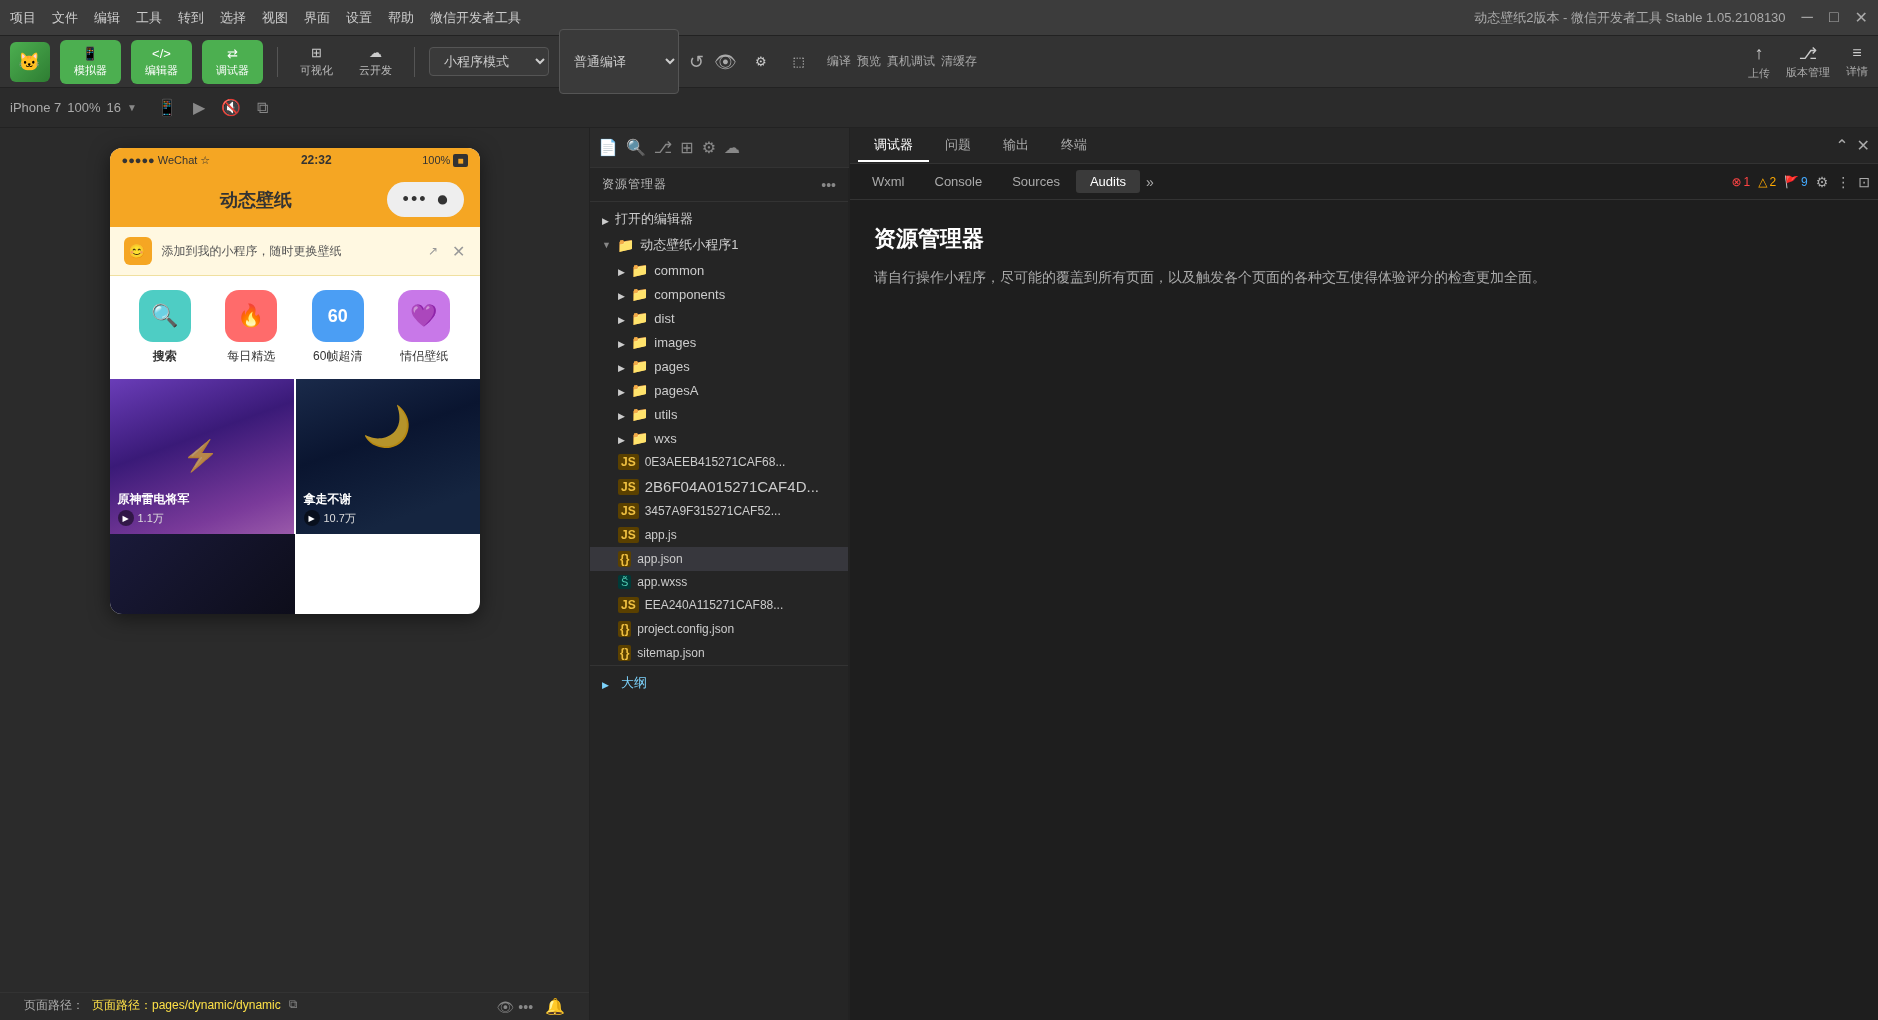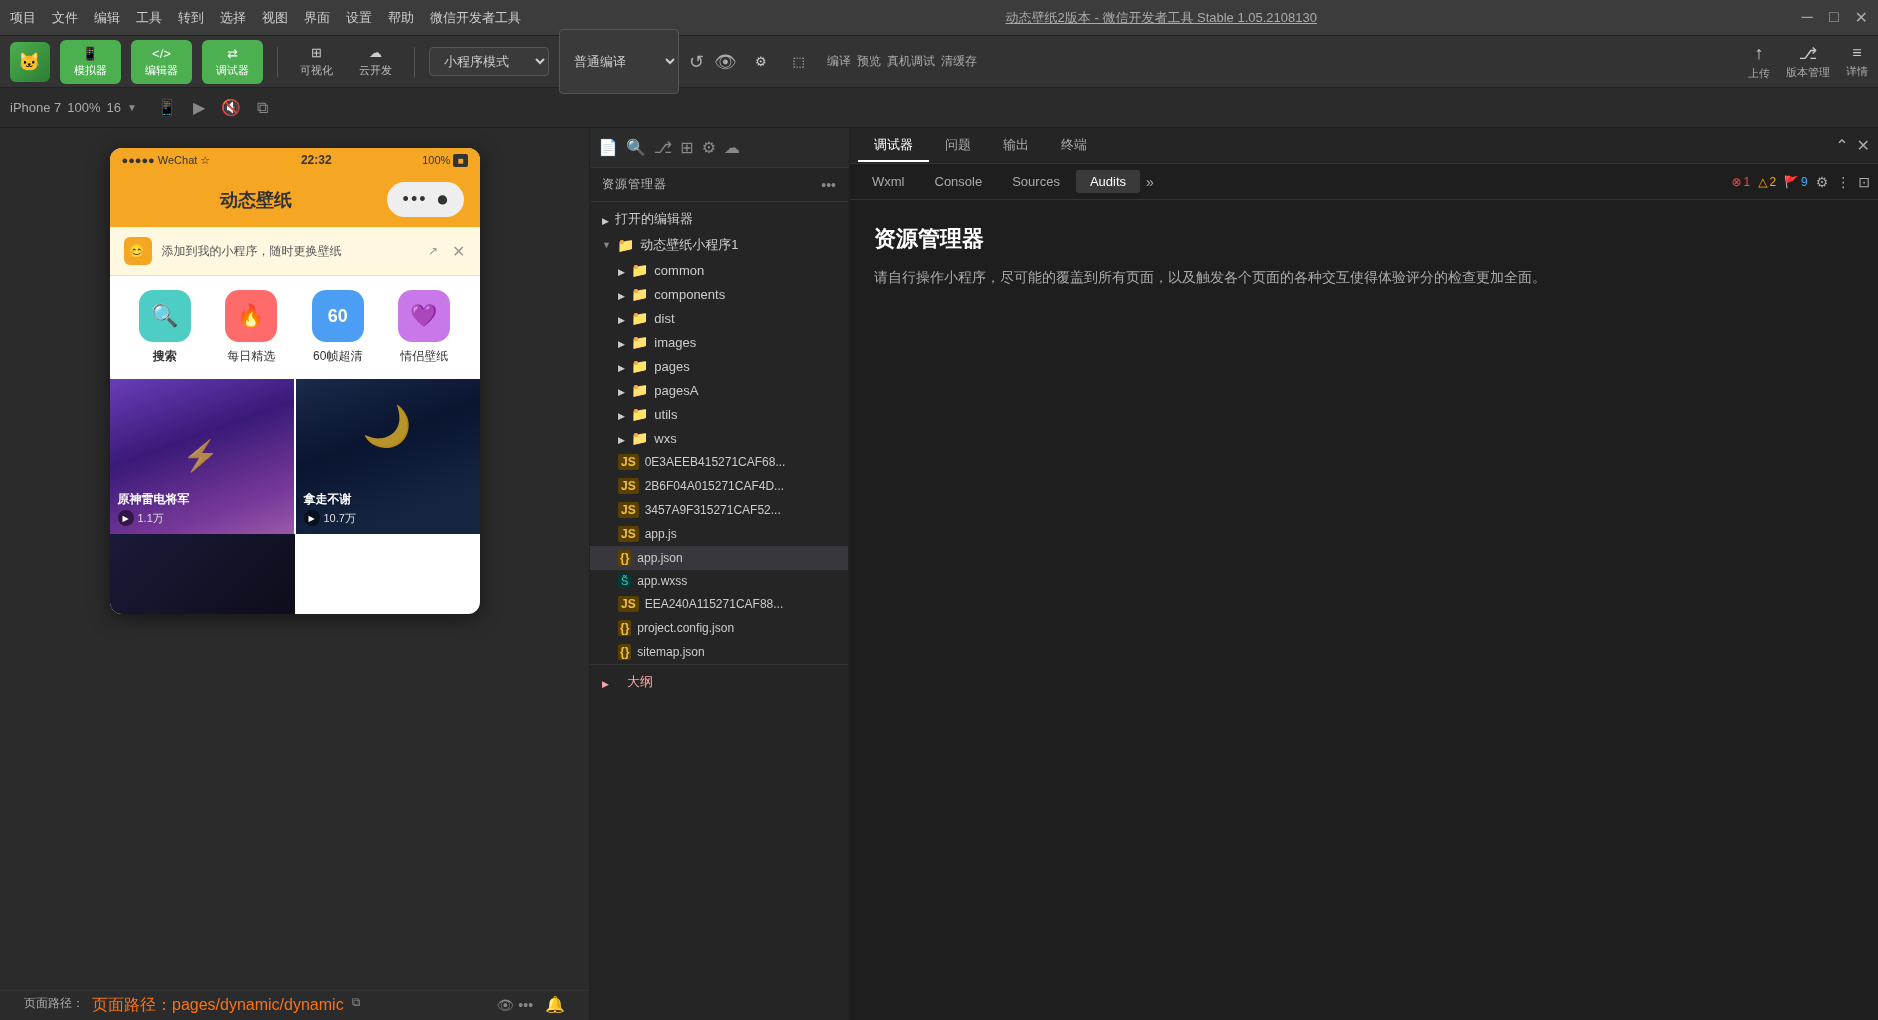--- a/index.html
+++ b/index.html
@@ -1,21 +1,21 @@
 <!DOCTYPE html>
 <html><head>
   <meta charset="utf-8">
   <style>
     * { margin: 0; padding: 0; box-sizing: border-box; }
     body { width: 1878px; height: 1020px; background: #2b2b2b; font-family: 'Microsoft YaHei', sans-serif; overflow: hidden; color: #ccc; font-size: 13px; }
 
     
     .menu-bar { display: flex; align-items: center; background: #3c3c3c; height: 36px; padding: 0 10px; gap: 16px; border-bottom: 1px solid #222; }
     .menu-bar span { color: #ccc; font-size: 13px; cursor: pointer; }
-    .title-area { flex: 1; text-align: center; color: #aaa; font-size: 13px; text-decoration: underline; }
+    .title-area { flex: 1; text-align: right; color: #aaa; font-size: 13px; }
     .window-controls { display: flex; gap: 16px; }
     .window-controls span { color: #aaa; font-size: 16px; cursor: pointer; }
 
     
     .toolbar { display: flex; align-items: center; background: #333; height: 52px; padding: 0 10px; gap: 10px; border-bottom: 1px solid #222; }
     .logo-placeholder { width: 36px; height: 36px; background: linear-gradient(135deg, #4a4a4a, #666); border-radius: 4px; }
     .tool-btn { display: flex; flex-direction: column; align-items: center; justify-content: center; gap: 3px; cursor: pointer; padding: 4px 8px; border-radius: 4px; }
     .btn-green { background: #4caf50; border-radius: 6px; padding: 6px 14px; color: #fff; font-size: 13px; cursor: pointer; display: flex; align-items: center; gap: 4px; }
     .btn-code { background: #4caf50; border-radius: 6px; padding: 6px 14px; color: #fff; font-size: 13px; cursor: pointer; display: flex; align-items: center; gap: 4px; }
     .btn-arrows { background: #4caf50; border-radius: 6px; padding: 6px 14px; color: #fff; font-size: 13px; cursor: pointer; display: flex; align-items: center; gap: 4px; }
@@ -45,21 +45,21 @@
     .file-tree { flex: 1; overflow-y: auto; padding: 4px 0; }
     .file-tree::-webkit-scrollbar { width: 4px; }
     .file-tree::-webkit-scrollbar-track { background: #252525; }
     .file-tree::-webkit-scrollbar-thumb { background: #555; }
     .tree-item { display: flex; align-items: center; gap: 6px; padding: 4px 12px; cursor: pointer; font-size: 13px; color: #ccc; }
     .tree-item.selected { background: #37373d; }
     .tree-item.indent1 { padding-left: 28px; }
     .file-icon-js { color: #f0c040; font-size: 12px; font-weight: bold; background: #5a4000; padding: 1px 3px; border-radius: 2px; }
     .file-icon-wxss { color: #4ec9b0; font-size: 11px; background: #003a38; padding: 1px 3px; border-radius: 2px; }
     .outline-section { border-top: 1px solid #333; }
-    .outline-header { display: flex; align-items: center; gap: 18px; padding: 8px 12px; color: #fca5a5; cursor: pointer; }
+    .outline-header { display: flex; align-items: center; gap: 12px; padding: 8px 12px; color: #7dd3fc; cursor: pointer; }
 
     
     .debug-panel { flex: 1; background: #1e1e1e; display: flex; flex-direction: column; }
     .debug-tabs { display: flex; align-items: center; background: #252525; border-bottom: 1px solid #333; padding: 0 8px; height: 36px; }
     .debug-tab { padding: 6px 16px; color: #aaa; cursor: pointer; font-size: 13px; border-bottom: 2px solid transparent; }
     .debug-tab.active { color: #fff; border-bottom: 2px solid #fff; }
     .debug-tab-bar { display: flex; align-items: center; background: #1e1e1e; border-bottom: 1px solid #333; padding: 0 8px; height: 36px; gap: 2px; }
     .debug-sub-tab { padding: 4px 14px; color: #aaa; cursor: pointer; font-size: 13px; border-radius: 3px; }
     .debug-sub-tab.active { background: #3a3a3a; color: #fff; }
     .debug-controls { margin-left: auto; display: flex; align-items: center; gap: 8px; }
@@ -257,21 +257,21 @@
         </div>
 
         <div style="width:50%; position:relative;">
           <div style="width:100%; height:80px; background:linear-gradient(135deg, #1a1a3a, #0d0d1a);"></div>
         </div>
       </div>
     </div>
 
     <div class="status-bottom">
       <span style="color:#aaa; font-size:12px;">页面路径：</span>
-      <span style="color:#f97316; font-size:16px;">页面路径：pages/dynamic/dynamic</span>
+      <span style="color:#fde047; font-size:12px;">页面路径：pages/dynamic/dynamic</span>
       <span style="color:#888; font-size:12px; cursor:pointer;">⧉</span>
       <div style="margin-left:auto; display:flex; align-items:center; gap:4px;">
         <span style="color:#888; font-size:14px; cursor:pointer;">👁</span>
         <span style="color:#888; font-size:14px; cursor:pointer;">•••</span>
         <span style="color:#888; font-size:16px; cursor:pointer; margin-left: 8px;">🔔</span>
       </div>
     </div>
   </div>
 
   <div style="display:flex; flex-direction:column; width:260px; border-right:1px solid #222;">
@@ -346,21 +346,21 @@
           <span style="font-size:14px; color:#c58a35;">📁</span>
           <span>wxs</span>
         </div>
 
         <div class="tree-item indent1">
           <span class="file-icon-js">JS</span>
           <span style="font-size:12px;">0E3AEEB415271CAF68...</span>
         </div>
         <div class="tree-item indent1">
           <span class="file-icon-js">JS</span>
-          <span style="font-size:12px;">2B6F04A015271CAF4D...</span>
+          <span style="font-size:15px;">2B6F04A015271CAF4D...</span>
         </div>
         <div class="tree-item indent1">
           <span class="file-icon-js">JS</span>
           <span style="font-size:12px;">3457A9F315271CAF52...</span>
         </div>
         <div class="tree-item indent1">
           <span class="file-icon-js">JS</span>
           <span style="font-size:12px;">app.js</span>
         </div>
         <div class="tree-item indent1 selected">

